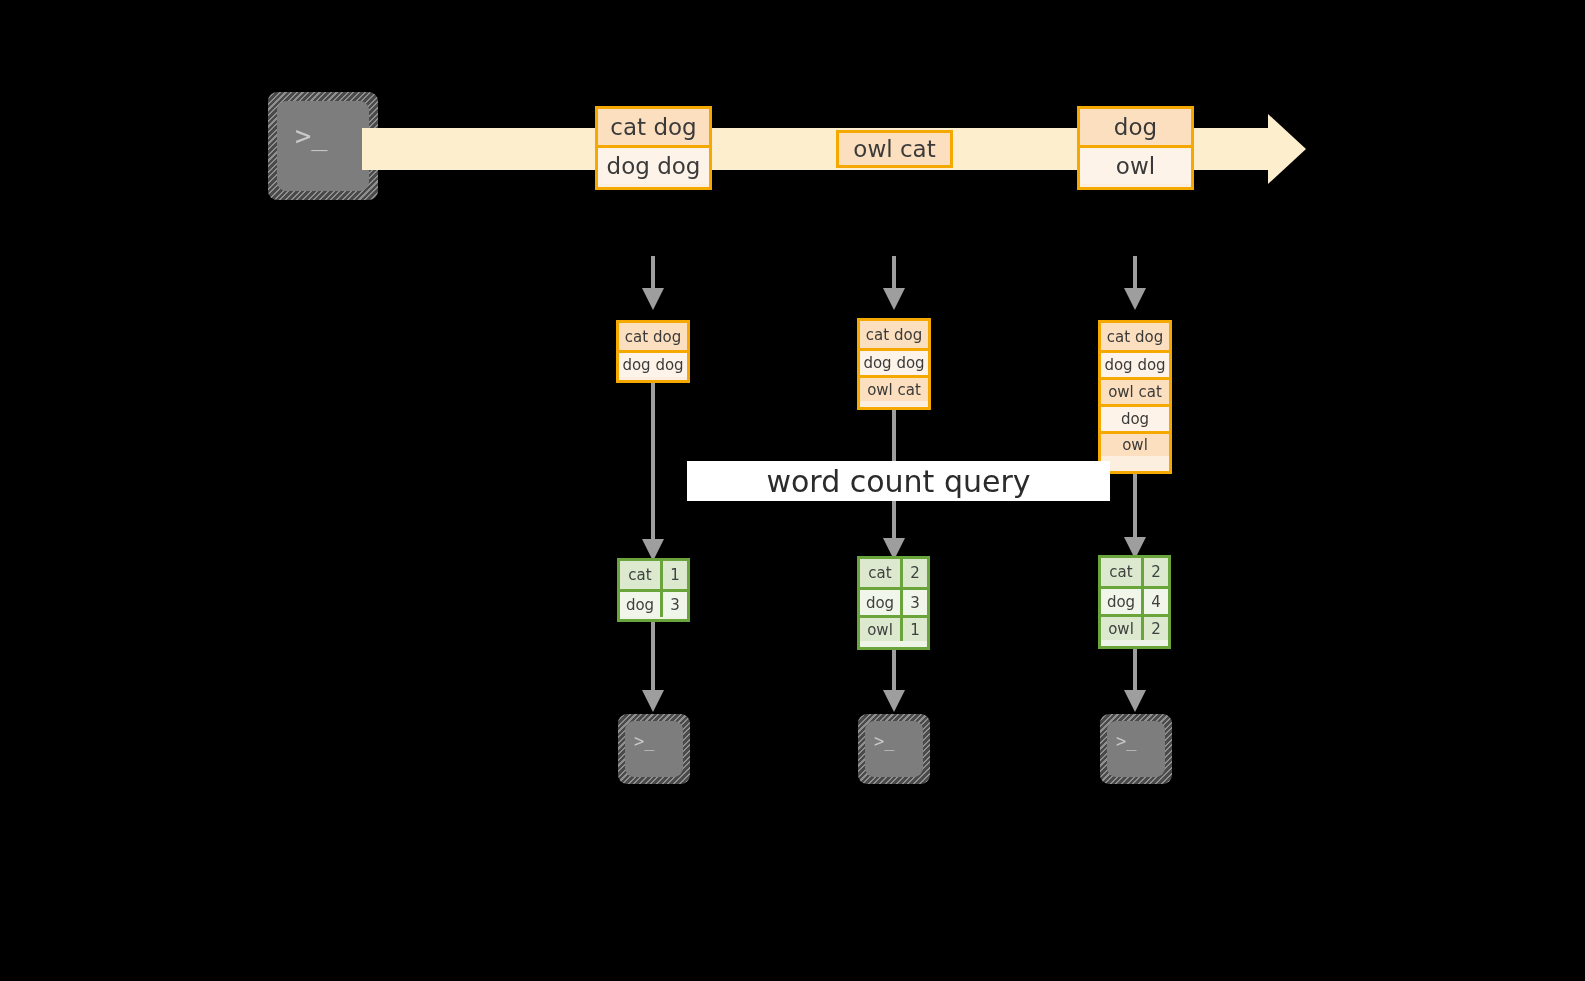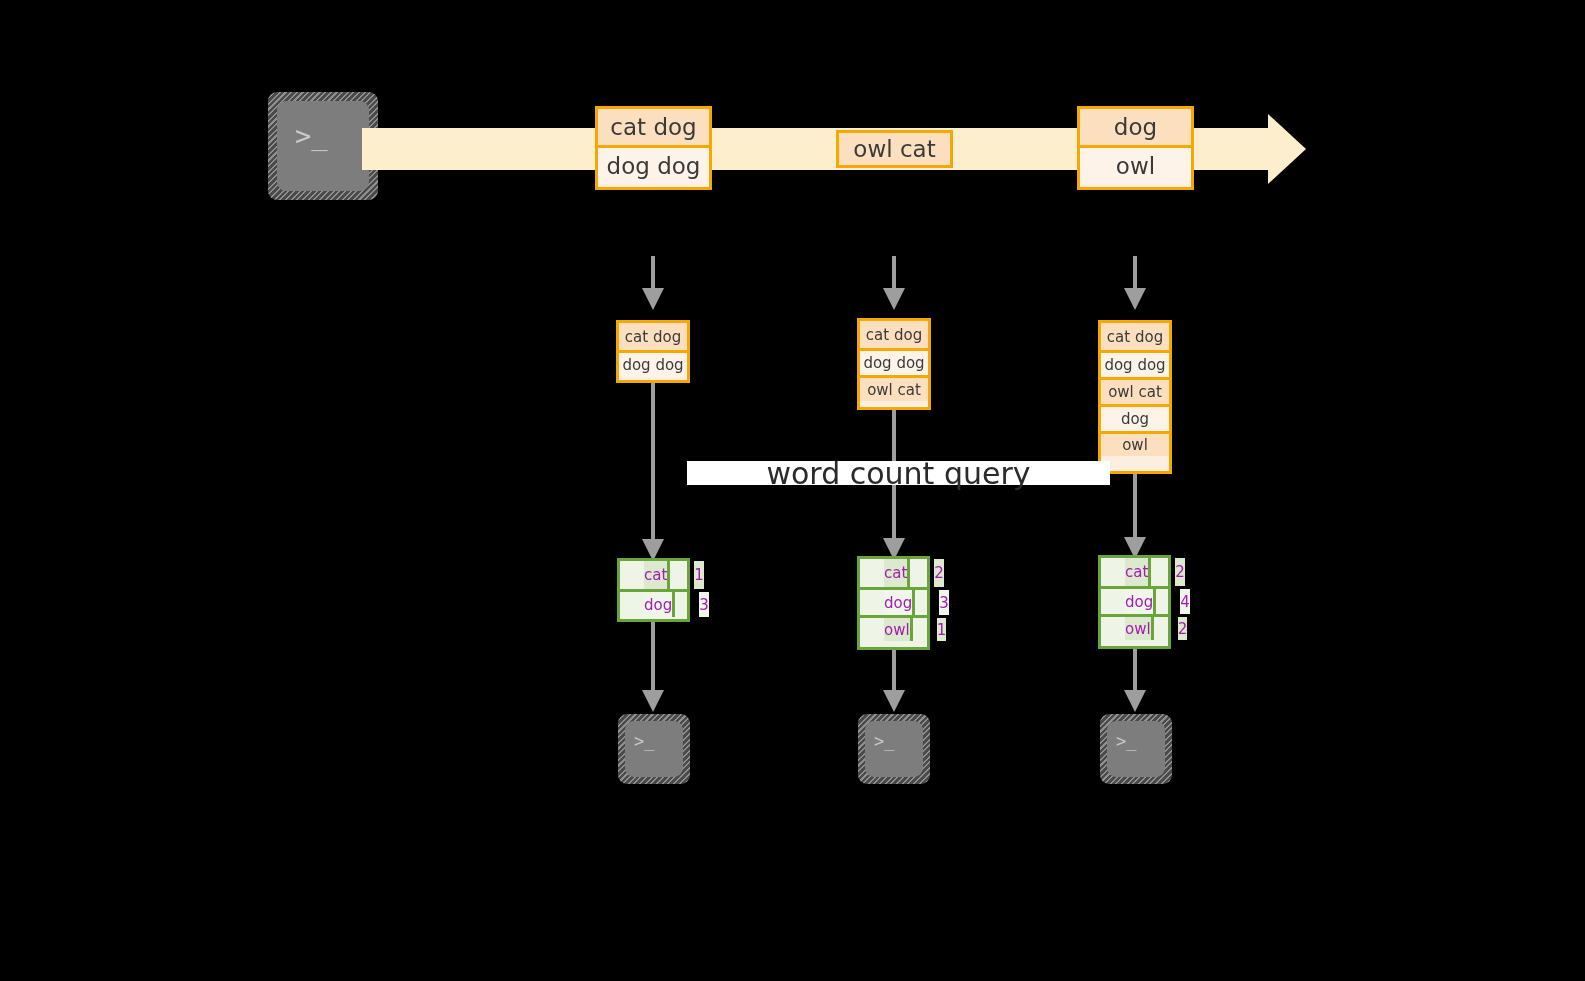--- a/index.html
+++ b/index.html
@@ -87,23 +87,22 @@
   .res-row {
     display: flex;
     box-sizing: border-box;
   }
   .res-row + .res-row { border-top: 3px solid #6aa53c; }
   .res-cell {
     box-sizing: border-box;
     display: flex;
     align-items: center;
     justify-content: center;
-    color: #a21caf;
-    white-space: nowrap;
-    margin-left: 24px;
+    color: #404040;
+    white-space: nowrap;
   }
   .res-cell.key { border-right: 3px solid #6aa53c; }
   .res-row.dark  .res-cell { background: #dce9cf; }
   .res-row.light .res-cell { background: #f0f6ea; }
 
   
   .arrow-line {
     position: absolute;
     background: #9e9e9e;
   }
@@ -258,15 +257,15 @@
 
   <div class="arrow-line" style="left:1133px; top:649px; width:4px; height:45px;"></div>
   <div class="arrow-head-down" style="left:1124px; top:690px;"></div>
 
   <div class="terminal" style="left:1100px; top:714px; width:72px; height:70px;">
     <div class="hatch"></div>
     <div class="face" style="left:7px; top:7px; right:7px; bottom:7px;"></div>
     <div class="prompt" style="left:16px; top:19px; font-size:17px;">&gt;_</div>
   </div>
 
-  <div class="query-label" style="left:687px; top:461px; width:423px; height:24px; font-size:30px;">word count query</div>
+  <div class="query-label" style="left:687px; top:461px; width:423px; height:40px; font-size:30px;">word count query</div>
 
 </div>
 
 </body></html>

